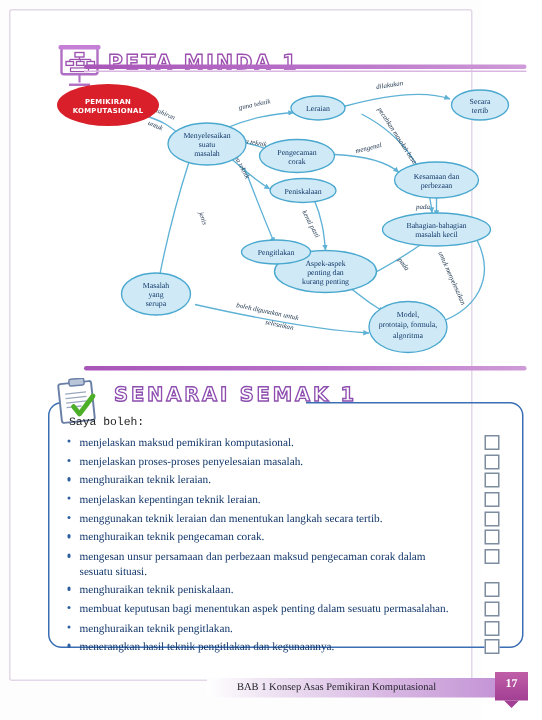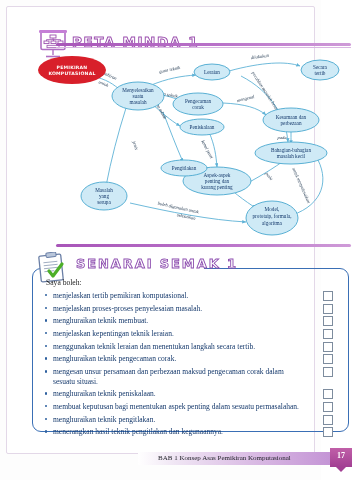--- a/index.html
+++ b/index.html
@@ -85,21 +85,21 @@
   }
   
   .chk-notch{
     position:absolute;left:46px;top:24px;width:148px;height:13px;
     background:#ffffff;
   }
   .chk-body{
     position:absolute;left:34px;top:40px;right:14px;
   }
   .chk-intro{
-    font-family:Liberation Serif, serif;
+    font-family:Liberation Mono, monospace;
     font-size:7.6px;color:#1b1b1b;margin:0 0 4px 2px;
   }
   ul.chk-list{list-style:none;margin:0;padding:0;}
   ul.chk-list li{
     position:relative;
     font-family:"Liberation Serif", serif;
     font-size:7.5px;line-height:1.28;
     color:#14386b;
     padding-left:9px;
     margin-bottom:3.1px;
@@ -329,23 +329,23 @@
         </g>
         <path d="M13,19 l4,5 l9,-12" fill="none" stroke="#4caf27" stroke-width="3.2" stroke-linecap="round" stroke-linejoin="round"></path>
       </svg>
     </div>
 
     <div class="chk-title">SENARAI SEMAK 1</div>
 
     <div class="chk-body">
       <div class="chk-intro">Saya boleh:</div>
       <ul class="chk-list" id="chk-list">
-          <li><span>menjelaskan tertib pemikiran komputasional.</span><span class="tick" style="top: 0px;"></span></li>
+          <li><span>menjelaskan maksud pemikiran komputasional.</span><span class="tick" style="top: 0px;"></span></li>
           <li><span>menjelaskan proses-proses penyelesaian masalah.</span><span class="tick" style="top: 0px;"></span></li>
-          <li><span>menghuraikan teknik membuat.</span><span class="tick" style="top: 0px;"></span></li>
+          <li><span>menghuraikan teknik leraian.</span><span class="tick" style="top: 0px;"></span></li>
           <li><span>menjelaskan kepentingan teknik leraian.</span><span class="tick" style="top: 0px;"></span></li>
           <li><span>menggunakan teknik leraian dan menentukan langkah secara tertib.</span><span class="tick" style="top: 0px;"></span></li>
           <li><span>menghuraikan teknik pengecaman corak.</span><span class="tick" style="top: 0px;"></span></li>
           <li><span>mengesan unsur persamaan dan perbezaan maksud pengecaman corak dalam sesuatu situasi.</span><span class="tick" style="top: 0px;"></span></li>
           <li><span>menghuraikan teknik peniskalaan.</span><span class="tick" style="top: 0px;"></span></li>
           <li><span>membuat keputusan bagi menentukan aspek penting dalam sesuatu permasalahan.</span><span class="tick" style="top: 0px;"></span></li>
           <li><span>menghuraikan teknik pengitlakan.</span><span class="tick" style="top: 0px;"></span></li>
           <li><span>menerangkan hasil teknik pengitlakan dan kegunaannya.</span><span class="tick" style="top: 0px;"></span></li>
         </ul>
     </div>

